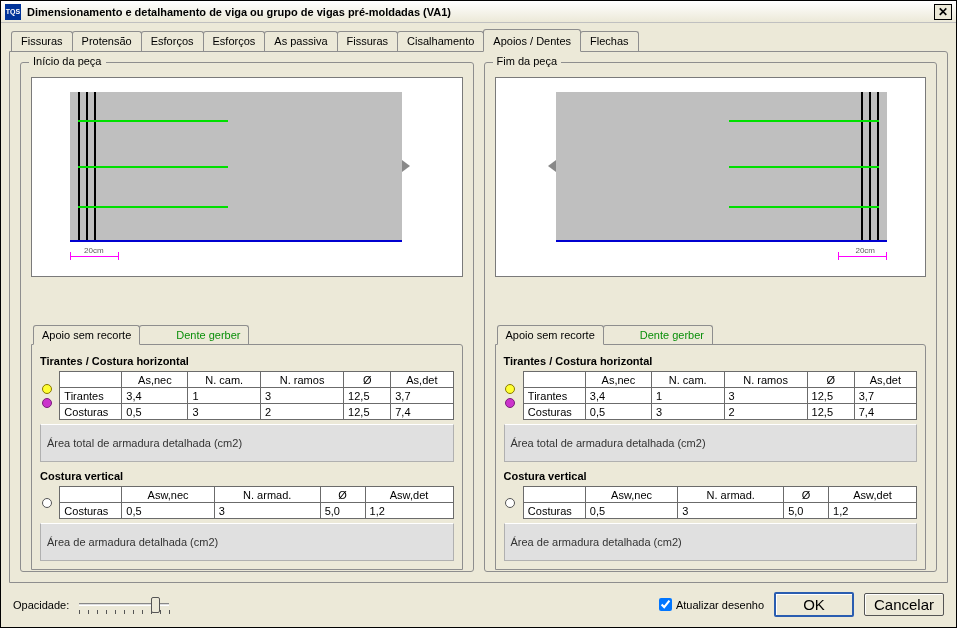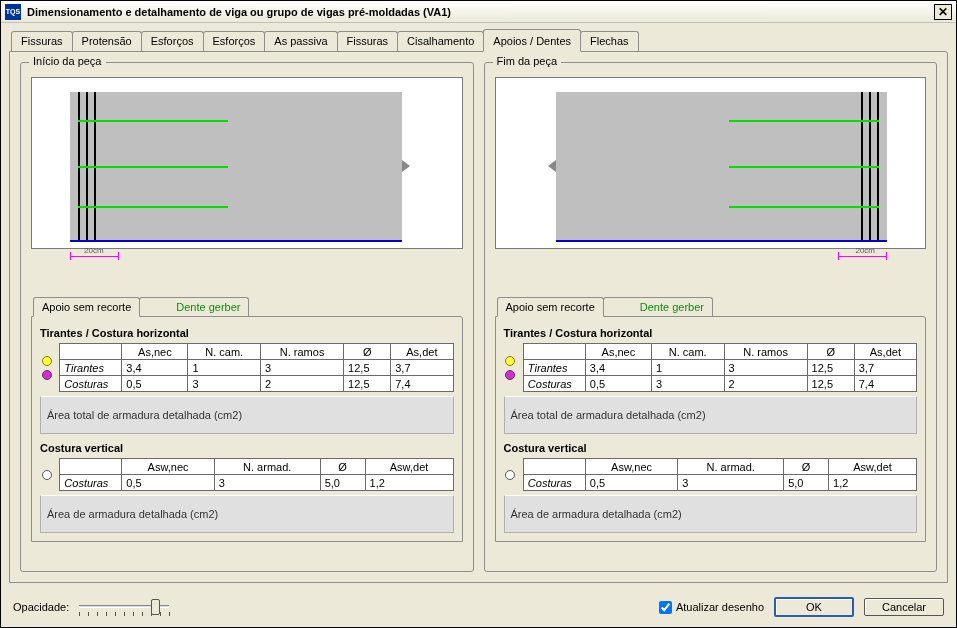--- a/index.html
+++ b/index.html
@@ -100,21 +100,21 @@
     top:-8px;
     left:8px;
     background:#ece9d8;
     padding:0 4px;
     color:#000;
     font-size:11px;
   }
   .diagram {
     border:1px solid #7a7a7a;
     background:#fff;
-    height:172px;
+    height:200px;
     position:relative;
     margin-bottom:14px;
   }
   .diagram .beam {
     position:absolute;
     background:#bfbfbf;
   }
   .diagram .gline { position:absolute; background:#00e000; height:2px; }
   .diagram .vline { position:absolute; width:2px; background:#000; }
   .diagram .bline { position:absolute; height:2px; background:#0000d0; }
@@ -167,21 +167,21 @@
     border:1px solid #6b6b6b;
     padding:1px 4px;
     text-align:left;
     height:16px;
   }
   table.data th {
     background:#fff;
     font-weight:normal;
     text-align:center;
   }
-  table.data th.rowh { text-align:left;font-style:italic; }
+  table.data th.rowh { text-align:left; }
   table.data th.blank { background:#fff; }
 
   .tablewrap {
     display:flex;
     align-items:center;
     gap:6px;
     margin-bottom:4px;
   }
   .bullets {
     display:flex; flex-direction:column; gap:4px; width:14px;
@@ -240,21 +240,21 @@
   .slider .ticks { position:absolute; left:0; right:0; bottom:1px; height:4px;}
   .slider .ticks span { position:absolute; width:1px; height:4px; background:#555;}
   .chk { display:flex; align-items:center; gap:4px;}
   .chk input { margin:0; }
   .btn {
     padding:2px 0;
     width:80px;
     border:1px solid #555;
     background:#ece9d8;
     cursor:pointer;
-    font-size:11px;
+    font-size:15px;
     border-radius:2px;
     box-shadow:inset 1px 1px 0 #fff;
   }
   .btn.default { border:2px solid #2a5db0; }
 </style>
 </head>
 <body>
 
 <div class="window">
   <div class="titlebar">

